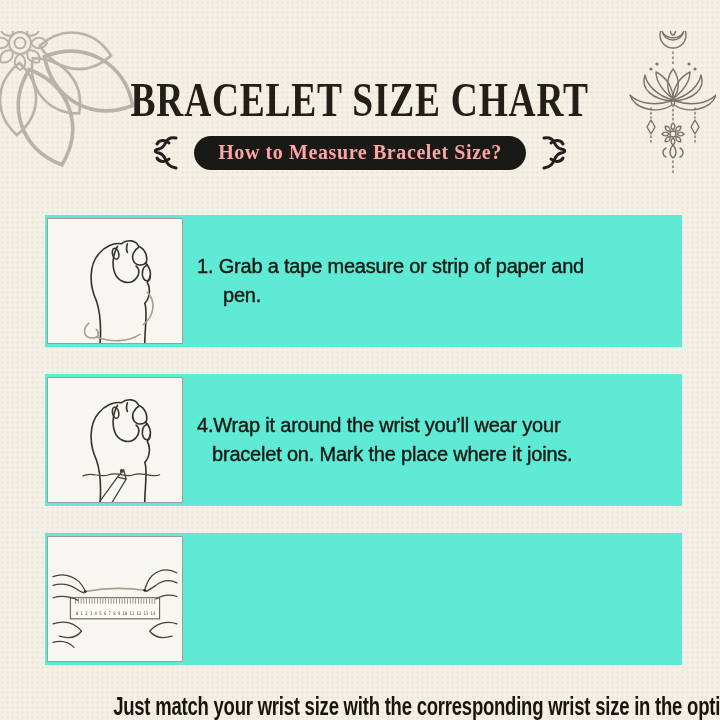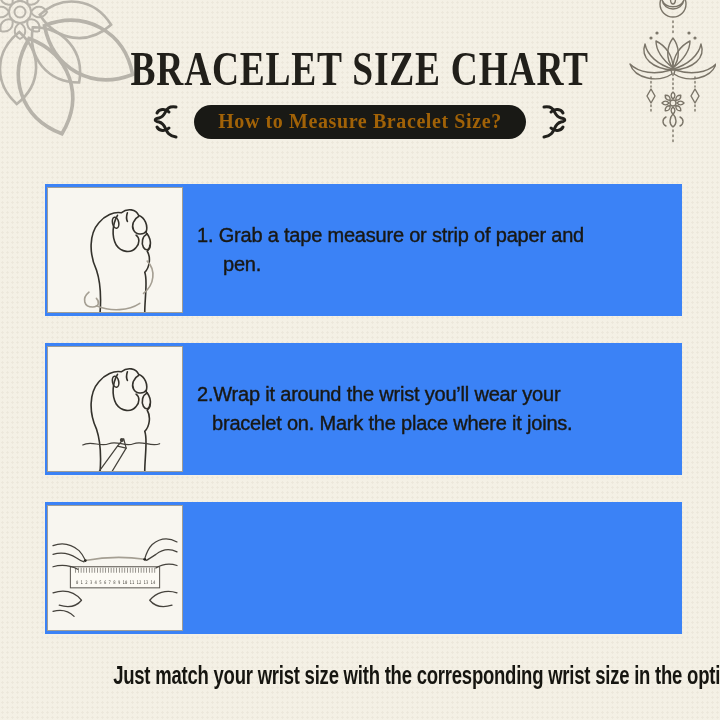--- a/index.html
+++ b/index.html
@@ -11,21 +11,21 @@
     background-size:5px 5px;
     overflow:hidden;
   }
   .page { position:relative; width:720px; height:720px; }
 
   
   .mandala { position:absolute; top:0; left:0; width:170px; height:170px; }
   .lotus   { position:absolute; top:0; right:4px; width:105px; height:150px; }
 
   
-  .title-wrap { padding-top:44px; text-align:center; position:relative; }
+  .title-wrap { padding-top:44px; text-align:center; position:relative;margin-top:31px; }
   .title {
     display:inline-block;
     font-family:"Liberation Serif", serif;
     font-weight:700;
     font-size:48px;
     line-height:50px;
     letter-spacing:1px;
     color:#211f1a;
     transform:scaleX(0.78);
     transform-origin:50% 50%;
@@ -38,30 +38,30 @@
   .badge {
     height:34px;
     display:flex; align-items:center;
     padding:0 24px 2px 24px;
     background:#191915;
     border-radius:17px;
     font-family:"Liberation Serif", serif;
     font-weight:700;
     font-size:20px;
     letter-spacing:0.6px;
-    color:#a16207;
+    color:#fca5a5;
     white-space:nowrap;
   }
 
   
   .steps { margin-top:42px; }
   .step {
     margin:0 38px 27px 45px;
     height:132px;
-    background:#3b82f6;
+    background:#5eead4;
     display:flex;
     align-items:center;
   }
   .illus {
     flex:0 0 auto;
     width:136px; height:126px;
     margin-left:2px;
     background:#f8f6f0;
     border:1px solid #a09d95;
   }
@@ -230,21 +230,21 @@
             <path d="M120,40 C118,46 118,50 120,54"></path>
           </g>
           <g class="lineart-thin">
             <path d="M48,158 C62,150 76,162 90,156 C104,150 116,162 130,156 C144,150 158,162 172,156"></path>
             <path d="M114,148 L104,160 L66,212 C62,222 70,230 80,226 L118,163 Z"></path>
             <path d="M104,160 L118,163"></path>
             <circle cx="111" cy="150" r="2.2" fill="#45423c"></circle>
           </g>
         </svg>
       </div>
-      <div class="step-body">2.Wrap it around the wrist you’ll wear your
+      <div class="step-body">4.Wrap it around the wrist you’ll wear your
 bracelet on. Mark the place where it joins.</div>
     </section>
 
     <section class="step">
       <div class="illus">
         <svg viewBox="0 0 200 200" aria-hidden="true">
           <rect x="28" y="98" width="144" height="34" fill="#fcfaf4" stroke="#55524b" stroke-width="1.6"></rect>
           <line x1="36" y1="103.5" x2="168" y2="103.5" stroke="#6b6760" stroke-width="8" stroke-dasharray="1.1 3.3"></line>
           <text x="37" y="126" font-size="7.5" fill="#55524b" font-family="'DejaVu Sans Mono', monospace" textLength="128" lengthAdjust="spacingAndGlyphs">0 1 2 3 4 5 6 7 8 9 10 11 12 13 14</text>
           <path d="M52,88 Q100,79 148,86" class="graystrip" stroke-width="2.4"></path>

